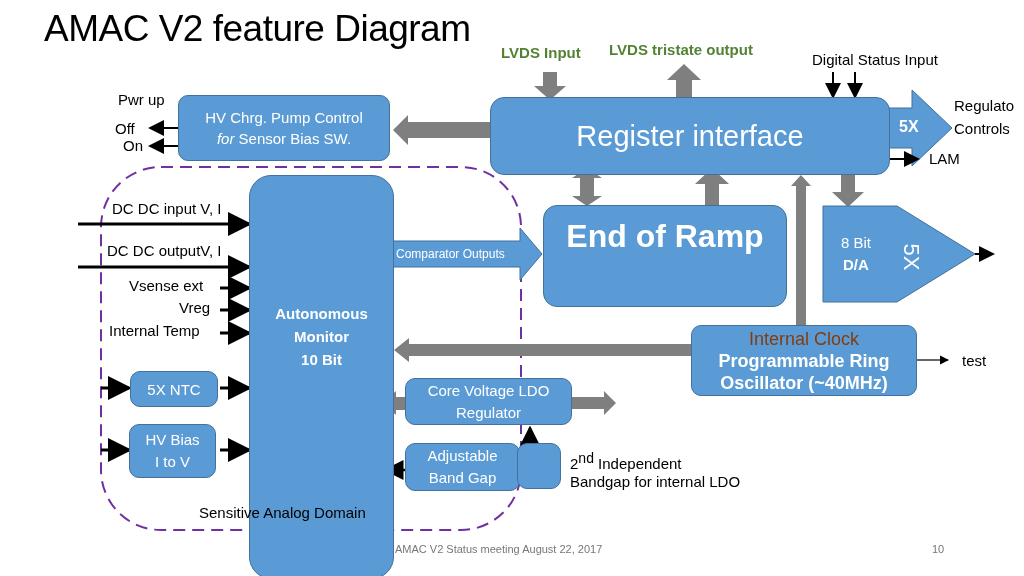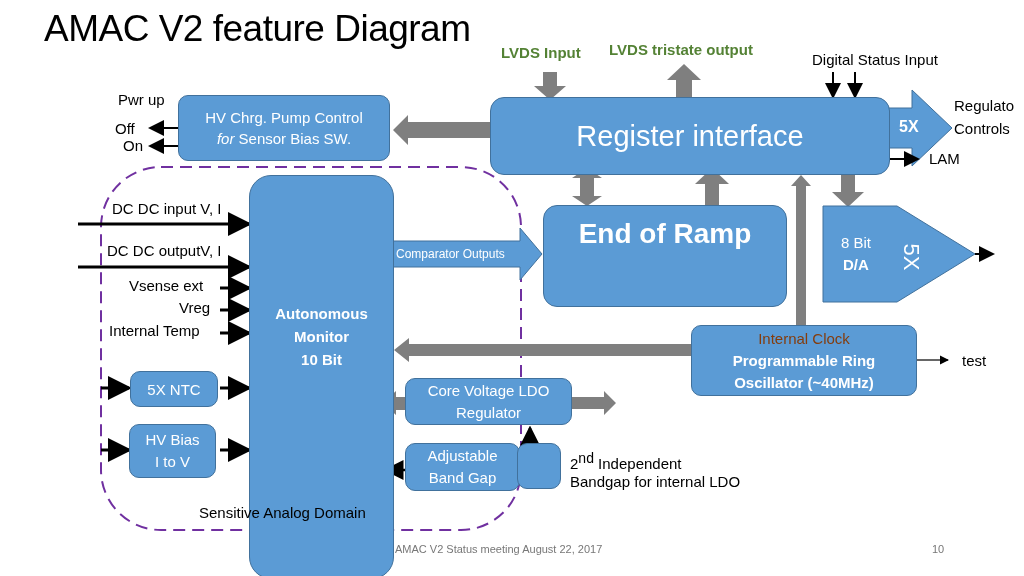--- a/index.html
+++ b/index.html
@@ -98,36 +98,36 @@
 <div class="t lbl" style="left:109px;top:322px;">Internal Temp</div>
 
 <div class="box" style="left:249px;top:175px;width:145px;height:404px;border-radius:22px;font-size:15px;font-weight:bold;line-height:23px;justify-content:flex-start;padding-top:126px;">
   <div>Autonomous</div>
   <div>Monitor</div>
   <div>10 Bit</div>
 </div>
 <div class="t" style="left:396px;top:247px;font-size:12px;color:#fff;">Comparator Outputs</div>
 
 <div class="box" style="left:543px;top:205px;width:244px;height:102px;border-radius:14px;justify-content:flex-start;padding-top:12px;">
-  <div style="font-size:28px;font-weight:bold;">End of Ramp</div>
+  <div style="font-size:32px;font-weight:bold;">End of Ramp</div>
 </div>
 
 <div class="t" style="left:841px;top:234px;color:#fff;font-size:15px;">8 Bit</div>
 <div class="t" style="left:843px;top:256px;color:#fff;font-size:15px;font-weight:bold;">D/A</div>
 <div class="t" style="left:898px;top:244px;color:#fff;font-size:22px;transform:rotate(90deg);transform-origin:center;">5X</div>
 
 <div class="box" style="left:130px;top:371px;width:88px;height:36px;font-size:15px;">
   <span>5X NTC</span>
 </div>
 <div class="box" style="left:129px;top:424px;width:87px;height:54px;font-size:15px;line-height:22px;">
   <div>HV Bias</div>
   <div>I to V</div>
 </div>
 
-<div class="box" style="left:691px;top:325px;width:226px;height:71px;font-size:15px;line-height:22px;">
+<div class="box" style="left:691px;top:325px;width:226px;height:71px;font-size:18px;line-height:22px;">
   <div style="color:#843c0c;">Internal Clock</div>
   <div style="font-weight:bold;">Programmable  Ring</div>
   <div style="font-weight:bold;">Oscillator (~40MHz)</div>
 </div>
 <div class="t lbl" style="left:962px;top:352px;">test</div>
 
 <div class="box" style="left:405px;top:378px;width:167px;height:47px;font-size:15px;line-height:22px;">
   <div>Core Voltage LDO</div>
   <div>Regulator</div>
 </div>

